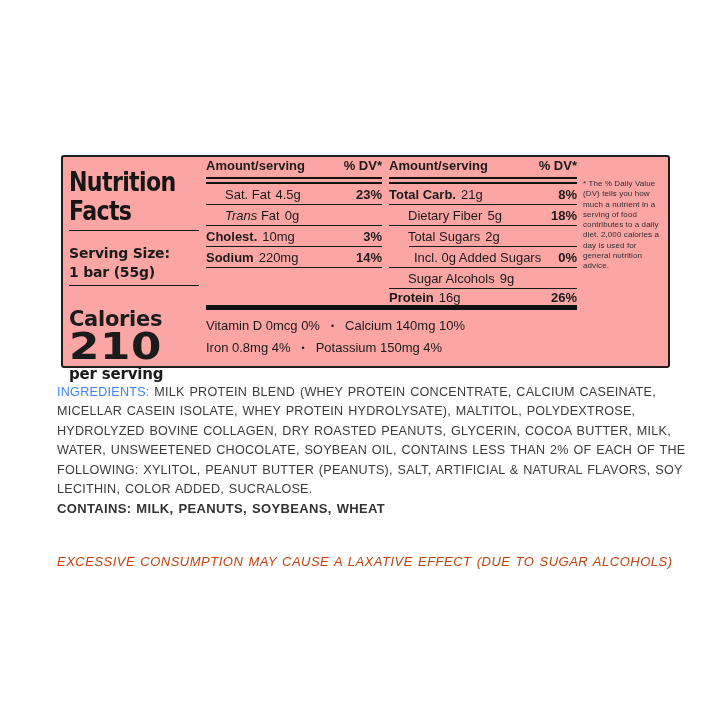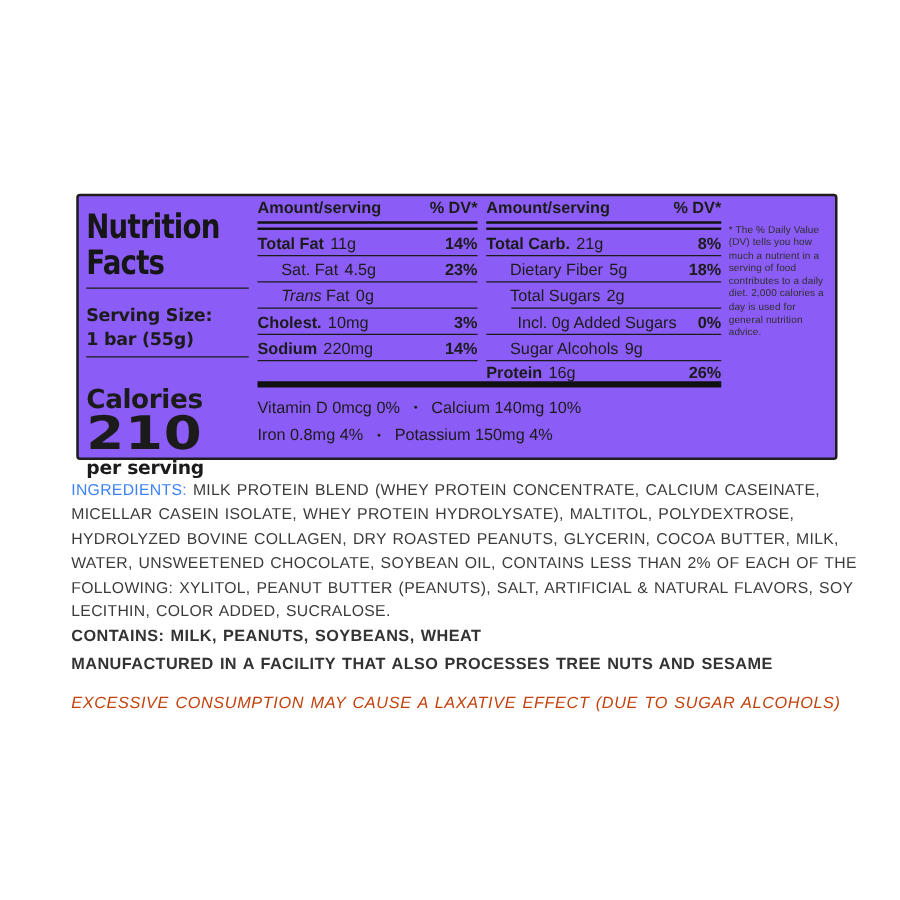--- a/index.html
+++ b/index.html
@@ -6,21 +6,21 @@
   body{
     width:720px;height:720px;background:#ffffff;position:relative;overflow:hidden;
     font-family:"Liberation Sans", sans-serif;color:#1b1b1b;
     -webkit-font-smoothing:antialiased;
   }
   .stage{position:absolute;inset:0;}
 
   
   .nf-box{
     position:absolute;left:61px;top:155px;width:609px;height:213px;
-    border:2px solid #1d1d1d;border-radius:3px;box-sizing:border-box;background:#8b5cf6;
+    border:2px solid #1d1d1d;border-radius:3px;box-sizing:border-box;background:#fca5a5;
   }
 
   
   .col-left{position:absolute;left:6px;top:10px;width:130px;}
   .nf-title{
     font-family:"DejaVu Sans", sans-serif;font-weight:900;font-size:27px;line-height:29px;
     letter-spacing:-0.8px;transform:scaleX(0.82);transform-origin:0 0;width:162px;color:#161616;
   }
   .lrule{border-top:1.5px solid #1b1b1b;width:130px;}
   .rule-a{margin-top:5px;}
@@ -60,21 +60,21 @@
     font-size:8px;line-height:10.3px;letter-spacing:0.1px;white-space:pre;color:#2e2e2e;
   }
 
   
   .ing{
     position:absolute;left:57px;top:383px;margin:0;
     font-size:12.6px;line-height:19.4px;letter-spacing:0.25px;word-spacing:1px;
     color:#3b3b3b;white-space:pre;
   }
   .ing .lbl{font-weight:400;color:#3b82f6;text-align:center;}
-  .contains-block{position:absolute;left:57px;top:498px;font-size:13px;line-height:22px;font-weight:700;letter-spacing:0.35px;word-spacing:1px;color:#333;}
+  .contains-block{position:absolute;left:57px;top:498px;font-size:13px;line-height:22px;font-weight:700;letter-spacing:0.35px;word-spacing:1px;color:#333;text-align:right;}
   .warning{position:absolute;left:57px;top:554px;font-size:13px;font-style:italic;letter-spacing:0.5px;word-spacing:1px;color:#c2410c;}
 </style>
 </head>
 <body>
 
 <div class="stage">
 
   <section class="nf-box">
 
     <div class="col-left">
@@ -92,25 +92,20 @@
       <div class="cal-value">210</div>
       <div class="cal-unit">per serving</div>
     </div>
 
     <div class="col col-fat">
       <div class="colhead">
         <span>Amount/serving</span>
         <span class="dv-h">% DV*</span>
       </div>
       <div class="dblrule"></div>
-      <div class="nrow">
-        <span class="nm bn">Total Fat</span>
-        <span class="amt">11g</span>
-        <span class="dv">14%</span>
-      </div>
       <div class="nrow ind1">
         <span class="nm">Sat. Fat</span>
         <span class="amt">4.5g</span>
         <span class="dv">23%</span>
       </div>
       <div class="nrow ind1">
         <span class="nm"><i>Trans</i> <span>Fat</span></span>
         <span class="amt">0g</span>
         <span class="dv"></span>
       </div>
@@ -184,18 +179,17 @@
 
   <p class="ing"><span class="lbl">INGREDIENTS:</span> <span>MILK PROTEIN BLEND (WHEY PROTEIN CONCENTRATE, CALCIUM CASEINATE,
 MICELLAR CASEIN ISOLATE, WHEY PROTEIN HYDROLYSATE), MALTITOL, POLYDEXTROSE,
 HYDROLYZED BOVINE COLLAGEN, DRY ROASTED PEANUTS, GLYCERIN, COCOA BUTTER, MILK,
 WATER, UNSWEETENED CHOCOLATE, SOYBEAN OIL, CONTAINS LESS THAN 2% OF EACH OF THE
 FOLLOWING: XYLITOL, PEANUT BUTTER (PEANUTS), SALT, ARTIFICIAL &amp; NATURAL FLAVORS, SOY
 LECITHIN, COLOR ADDED, SUCRALOSE.</span></p>
 
   <div class="contains-block">
     <div>CONTAINS: MILK, PEANUTS, SOYBEANS, WHEAT</div>
-    <div>MANUFACTURED IN A FACILITY THAT ALSO PROCESSES TREE NUTS AND SESAME</div>
   </div>
 
   <div class="warning">EXCESSIVE CONSUMPTION MAY CAUSE A LAXATIVE EFFECT (DUE TO SUGAR ALCOHOLS)</div>
 
 </div>
 
 </body></html>

